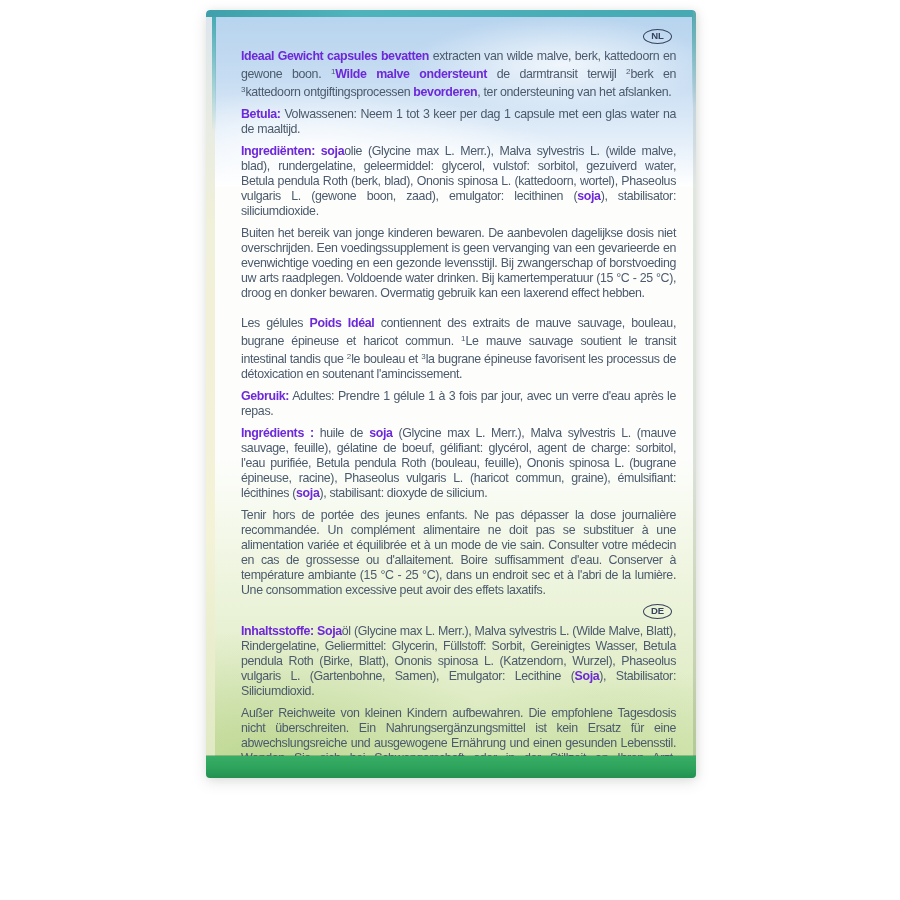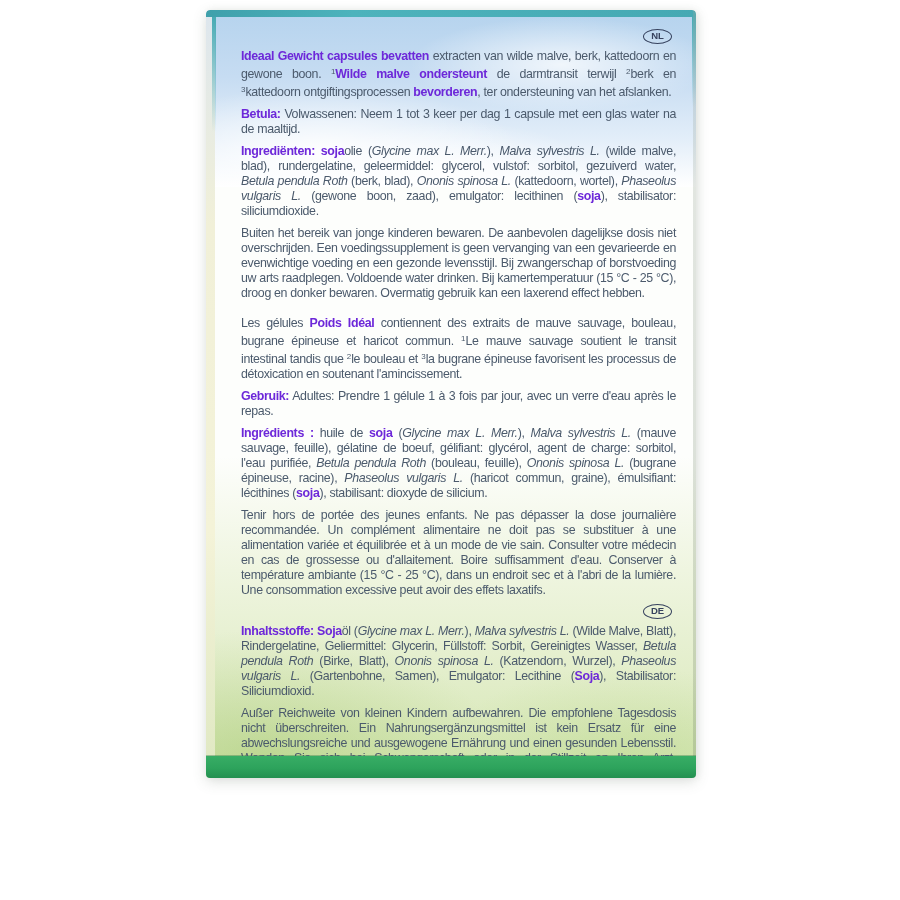--- a/index.html
+++ b/index.html
@@ -35,21 +35,21 @@
       radial-gradient(50% 40% at 85% 100%, rgba(170,205,115,.30), rgba(170,205,115,0) 75%),
       linear-gradient(180deg, rgba(244,248,233,0) 0%, #eff5e0 38%, #e3eecb 72%, #d6e7b6 100%);}
   .green-band{position:absolute;left:0;right:0;bottom:0;height:22px;z-index:5;
     background:linear-gradient(180deg,#38ad65 0%,#2da35c 55%,#239050 100%);
     box-shadow:0 -1px 0 rgba(30,110,60,.35);}
   .content{position:absolute;left:9px;top:7px;right:0;bottom:22px;z-index:6;
     padding:6px 20px 0 26px;overflow:hidden;}
   .p{margin:7px 0 0 0;font-size:12.4px;line-height:15px;letter-spacing:-0.35px;
     color:#4b5a6c;text-align:justify;}
   .b{font-weight:bold;color:#6d28d9;}
-  .i{font-style:italic;}
+  .i{}
   .sup{font-size:8px;vertical-align:4px;letter-spacing:0;}
   .badge-row{text-align:right;padding-right:4px;height:17px;margin-top:2px;}
   .badge{display:inline-block;min-width:15px;text-align:center;
     border:1.5px solid #36425e;border-radius:50%;padding:1px 6px 2px;
     font-size:9.5px;font-weight:bold;color:#36425e;line-height:10px;letter-spacing:0;}
   .sec-fr{margin-top:15px;}
   .sec-de{}
 </style>
 </head>
 <body>

